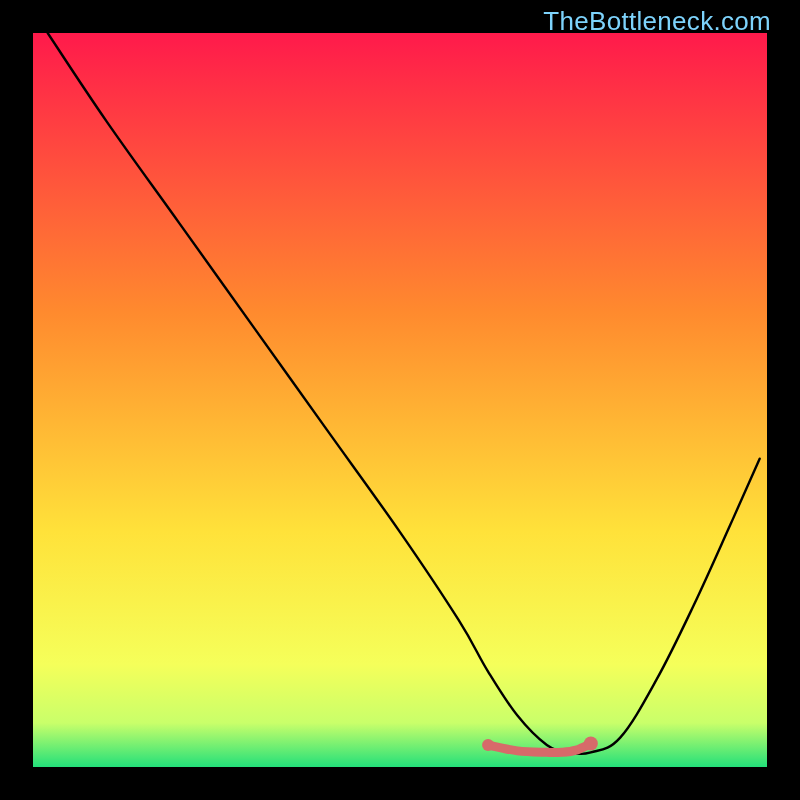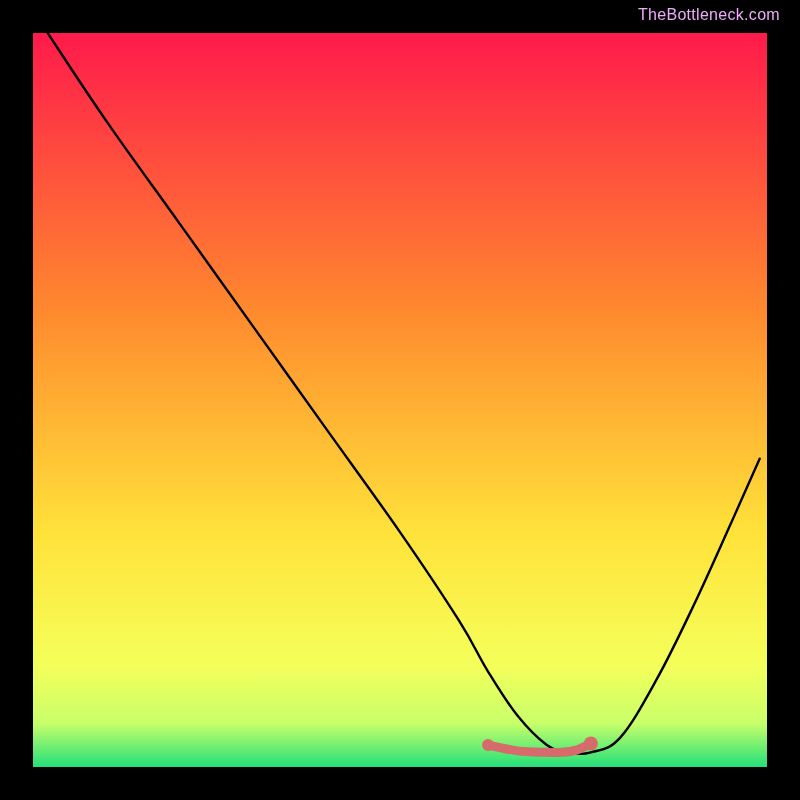--- a/index.html
+++ b/index.html
@@ -24,23 +24,23 @@
     width: 734px;
     height: 734px;
   }
   .gradient-bg {
     position: absolute;
     inset: 0;
   }
   .attribution {
     position: absolute;
     top: 6px;
-    right: 20px;
-    color: #f0abfc;
-    font-size: 16px;
+    right: 29px;
+    color: #7dd3fc;
+    font-size: 26px;
     font-weight: 500;
     letter-spacing: 0.3px;
   }
   svg.curves {
     position: absolute;
     inset: 0;
   }
 </style>
 </head>
 <body>

